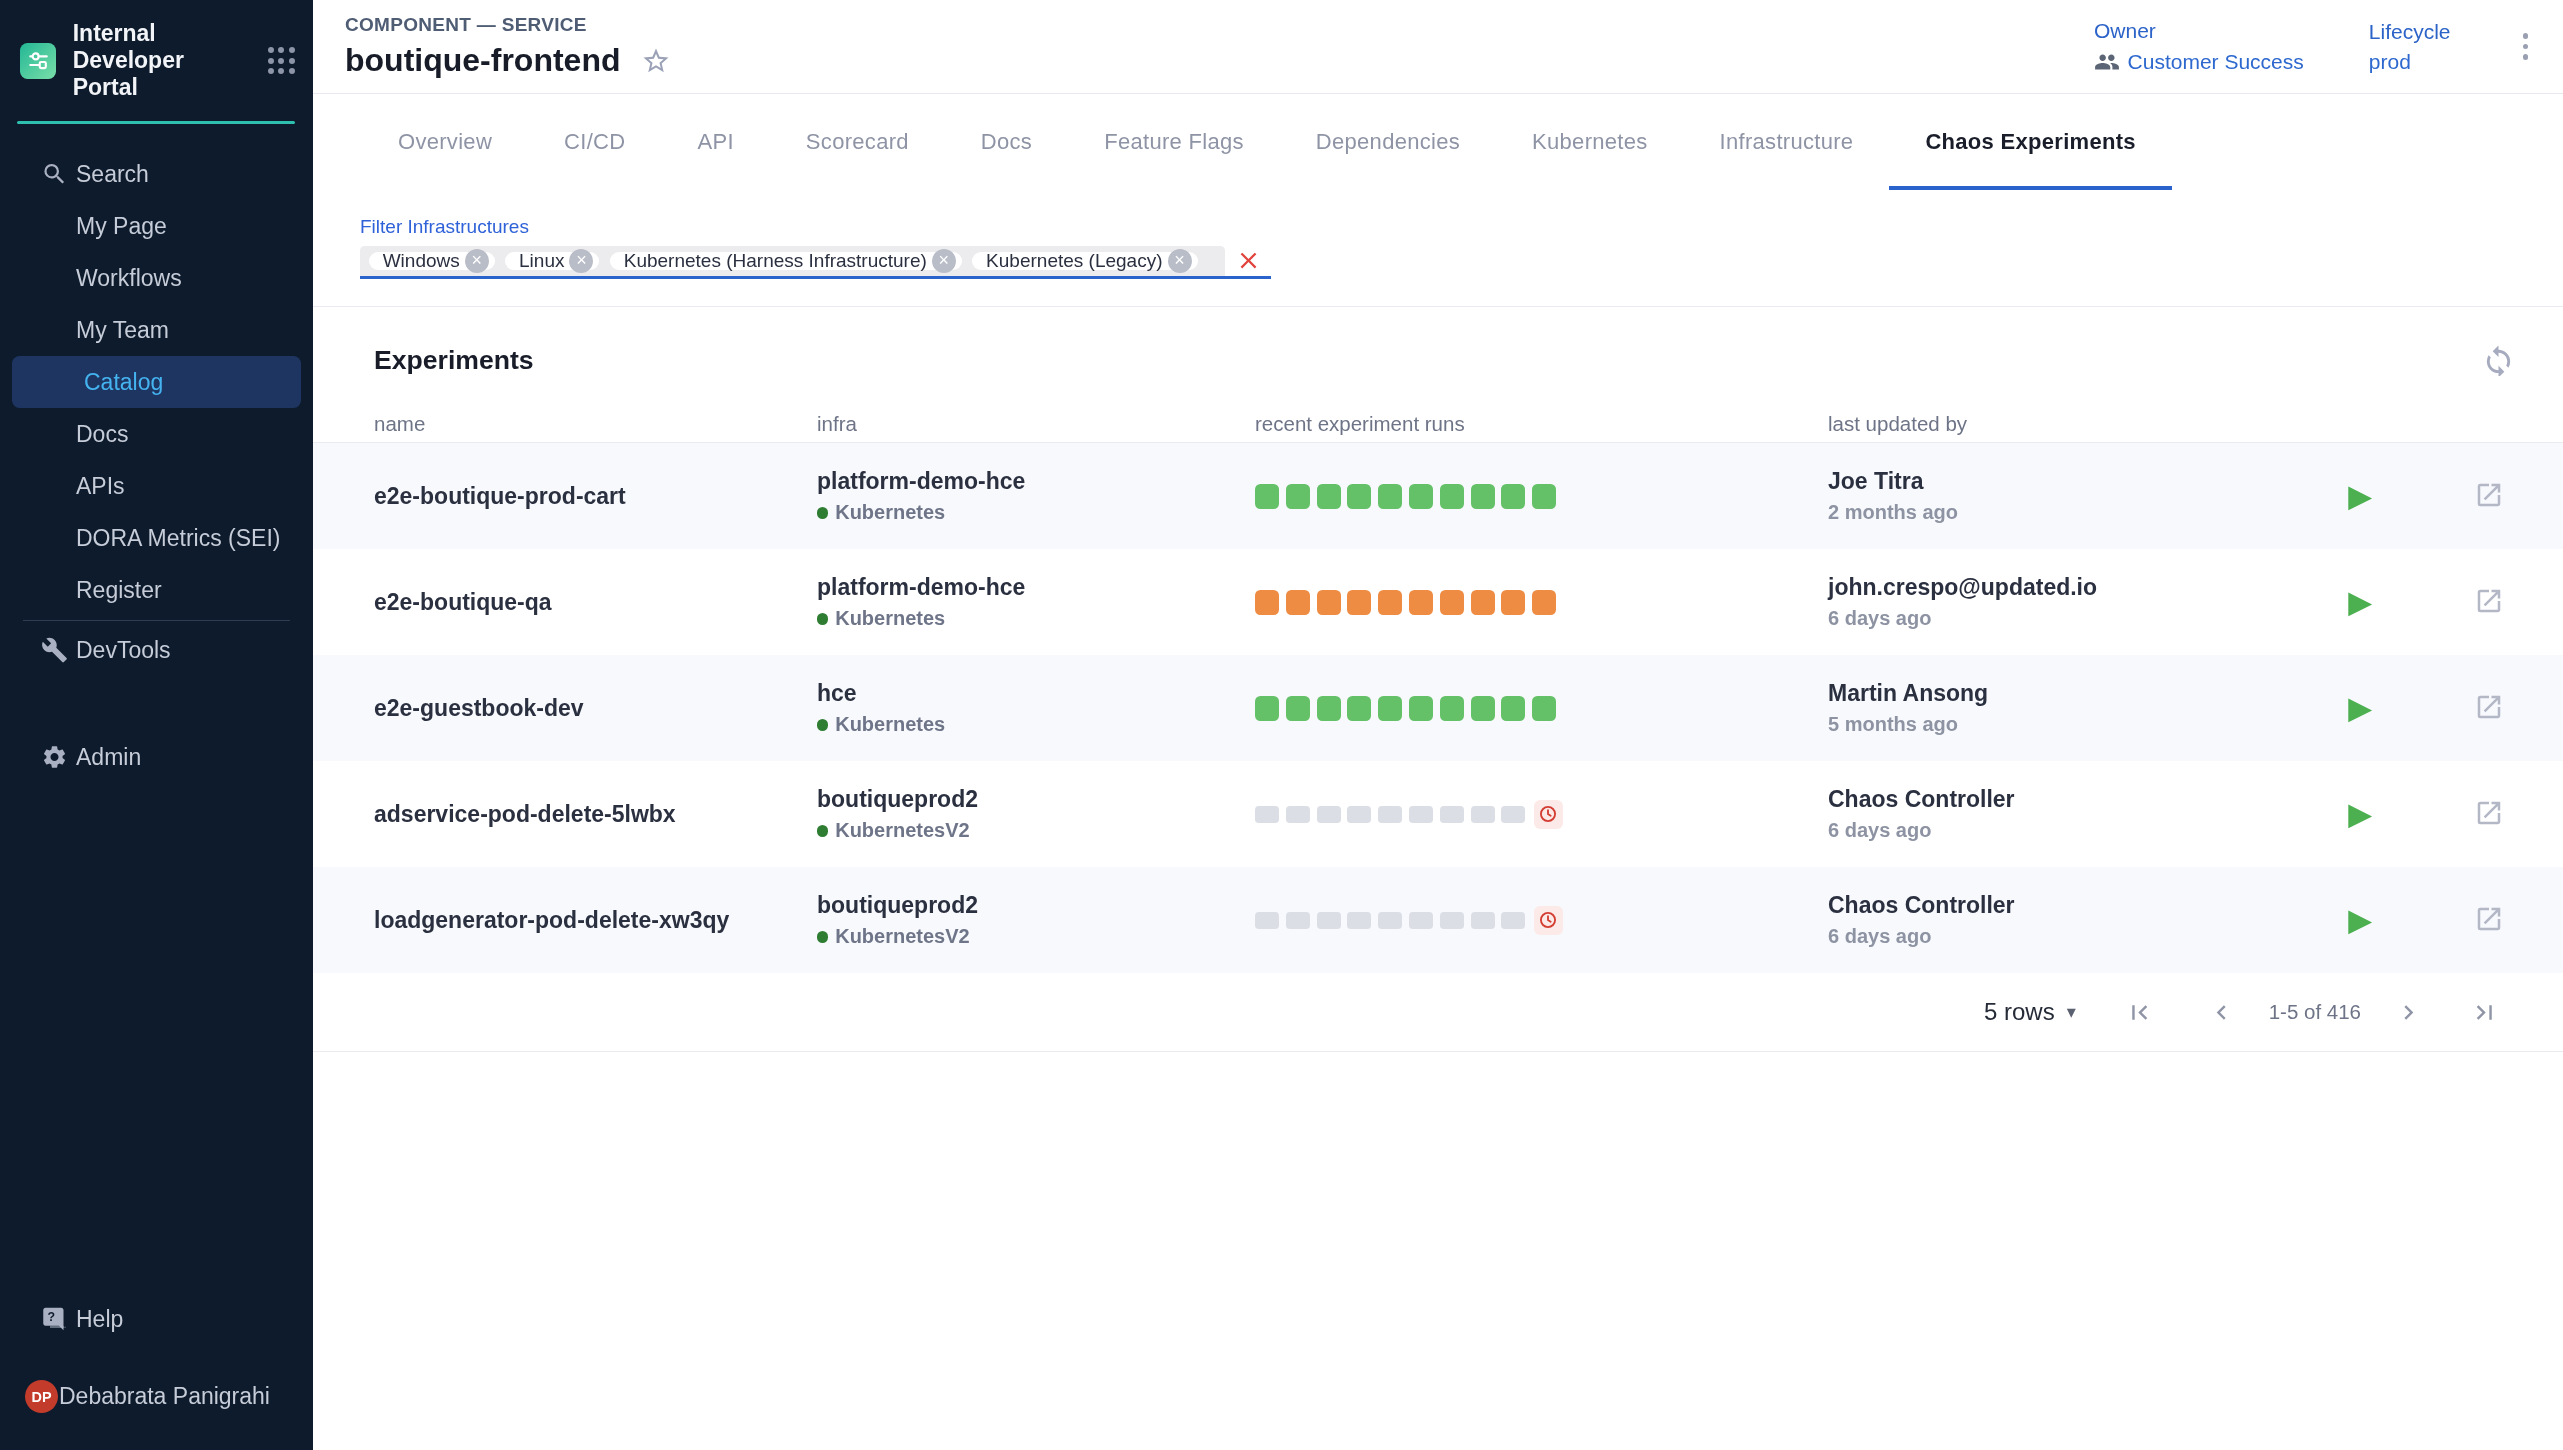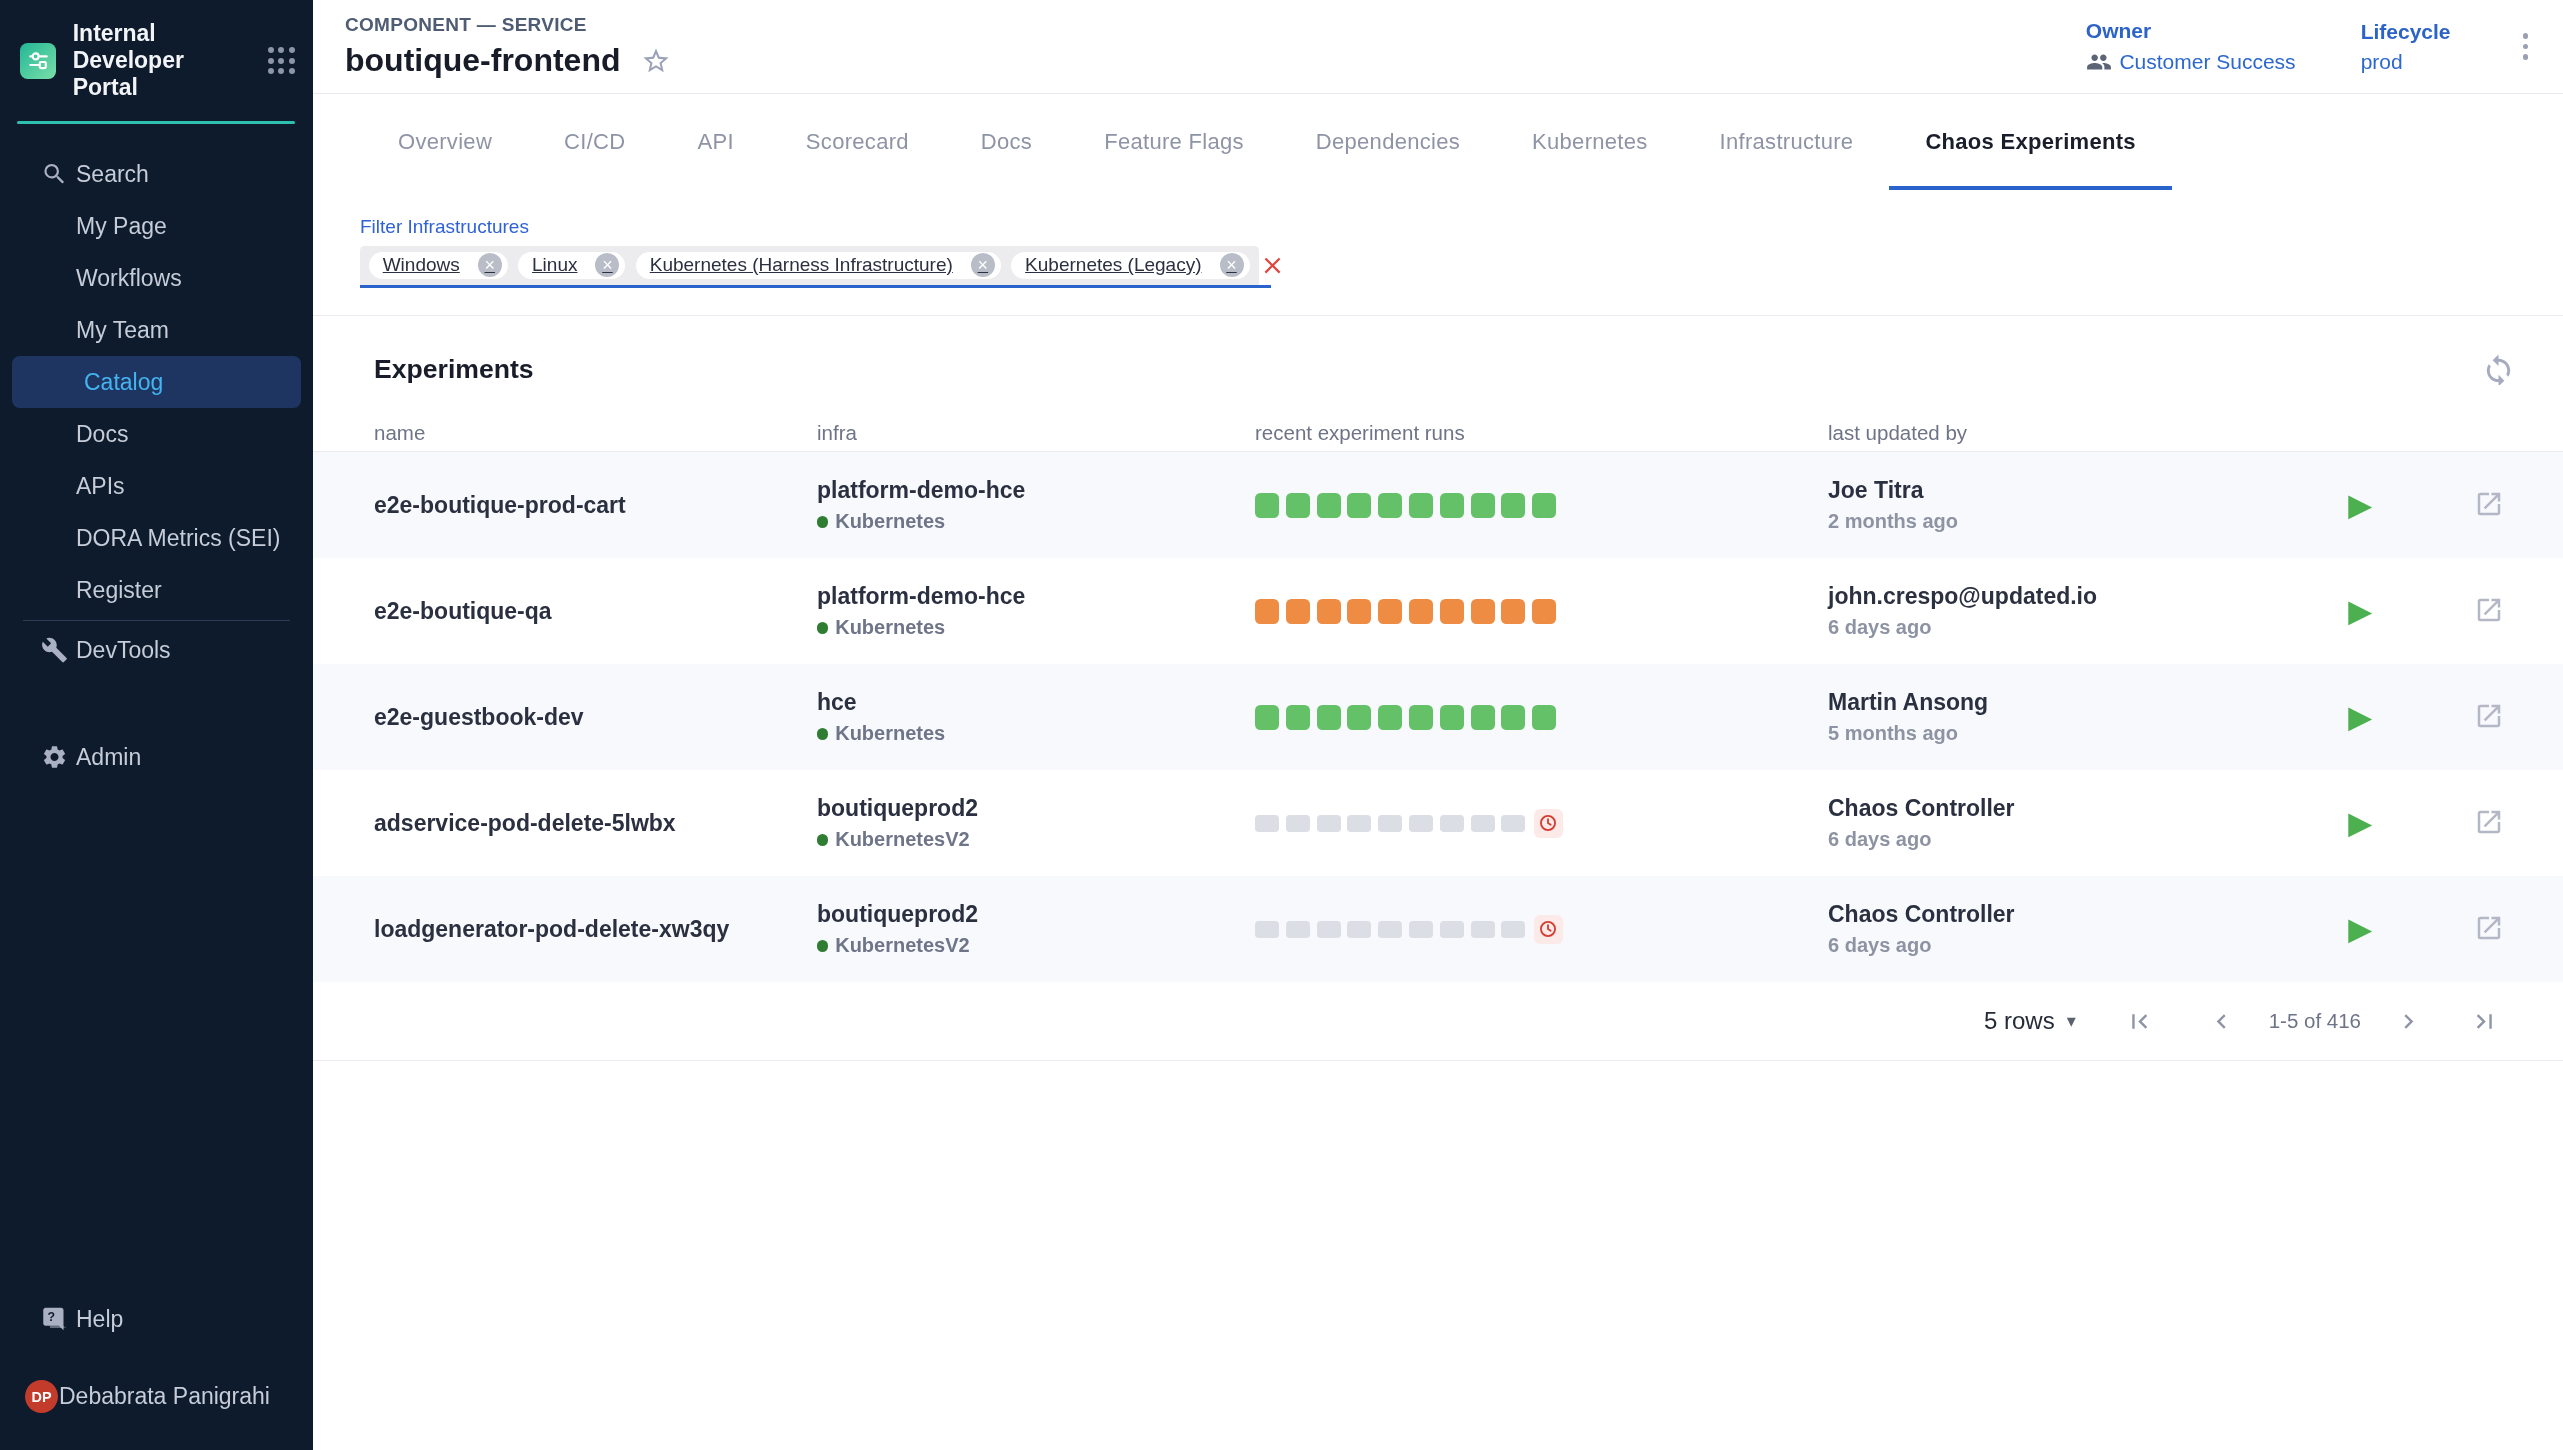--- a/index.html
+++ b/index.html
@@ -36,39 +36,39 @@
   
   .main { flex:1; display:flex; flex-direction:column; background:#fff; min-width:0; }
   .m-header { height:94px; border-bottom:0.8px solid #e7e9ef; display:flex; align-items:center;
     padding:0 27px 0 32px; }
   .mh-kind { font-size:19px; font-weight:600; letter-spacing:0.3px; color:#4e5c74; margin-bottom:6px; }
   .mh-title-row { display:flex; align-items:center; gap:21px; }
   .mh-title { font-size:32px; font-weight:700; color:#171c28; }
   .star { width:30px; height:30px; color:#9ba1b6; cursor:pointer; }
   .mh-right { margin-left:auto; display:flex; align-items:center; gap:65px; }
   .mh-block { display:flex; flex-direction:column; gap:6px; }
-  .mh-label { font-size:21px; font-weight:700; color:#2c63c8; }
+  .mh-label { font-size:21px; font-weight:400; color:#2c63c8; }
   .mh-value { font-size:21px; color:#2d68cf; display:flex; align-items:center; gap:7.6px; cursor:pointer; }
   .mh-value .ppl { width:26px; height:26px; color:#5c6575; }
   .kebab { display:flex; flex-direction:column; gap:5.3px; padding:4.6px 7.6px; cursor:pointer; }
   .kebab i { width:5.3px; height:5.3px; border-radius:50%; background:#9aa0b2; display:block; }
 
   .m-tabs { height:96px; display:flex; padding-left:49px; }
   .tab { display:flex; align-items:center; padding:0 36px; font-size:22px; letter-spacing:0.3px;
     color:#8e94a5; position:relative; cursor:pointer; white-space:nowrap; }
   .tab.active { color:#1a1e2a; font-weight:700; }
   .tab.active::after { content:""; position:absolute; left:0; right:0; bottom:0; height:3.8px; background:#2a63cb; }
 
   .m-filter { padding:26px 0 0 47px; }
   .filter-label { font-size:19px; color:#2f62d8; display:inline-block; margin-bottom:7.6px; cursor:pointer; }
   .filter-box { display:flex; width:911px; border-bottom:3px solid #2a63cb; }
   .chips { background:#ececee; border-radius:4.6px 4.6px 0 0; display:flex; align-items:center;
     gap:10.6px; padding:6px 9px; flex:1; }
-  .chip { background:#fff; border-radius:18px; display:inline-flex; align-items:center; gap:18px;
-    padding:0 6px 0 13.7px; height:27px; font-size:19px; color:#2b3040; white-space:nowrap;text-decoration:underline; }
+  .chip { background:#fff; border-radius:18px; display:inline-flex; align-items:center; gap:5px;
+    padding:0 6px 0 13.7px; height:18px; font-size:19px; color:#2b3040; white-space:nowrap; }
   .chip-x { width:24px; height:24px; border-radius:50%; background:#b9bdc7; color:#fff;
     display:flex; align-items:center; justify-content:center; font-size:18px; cursor:pointer; flex:none; }
   .clear-x { width:46px; display:flex; align-items:center; justify-content:center; color:#e0443c; cursor:pointer; }
   .clear-x svg { width:27px; height:27px; }
   .m-divider { height:0.8px; background:#e9ebf1; margin-top:27px; }
 
   .exp-head { display:flex; align-items:center; padding:35px 47px 0 61px;text-align:right; }
   .exp-title { font-size:26.6px; font-weight:700; color:#191d29; }
   .refresh-btn { margin-left:auto; color:#a6abbf; cursor:pointer; }
   .refresh-btn svg { width:35px; height:35px; }

